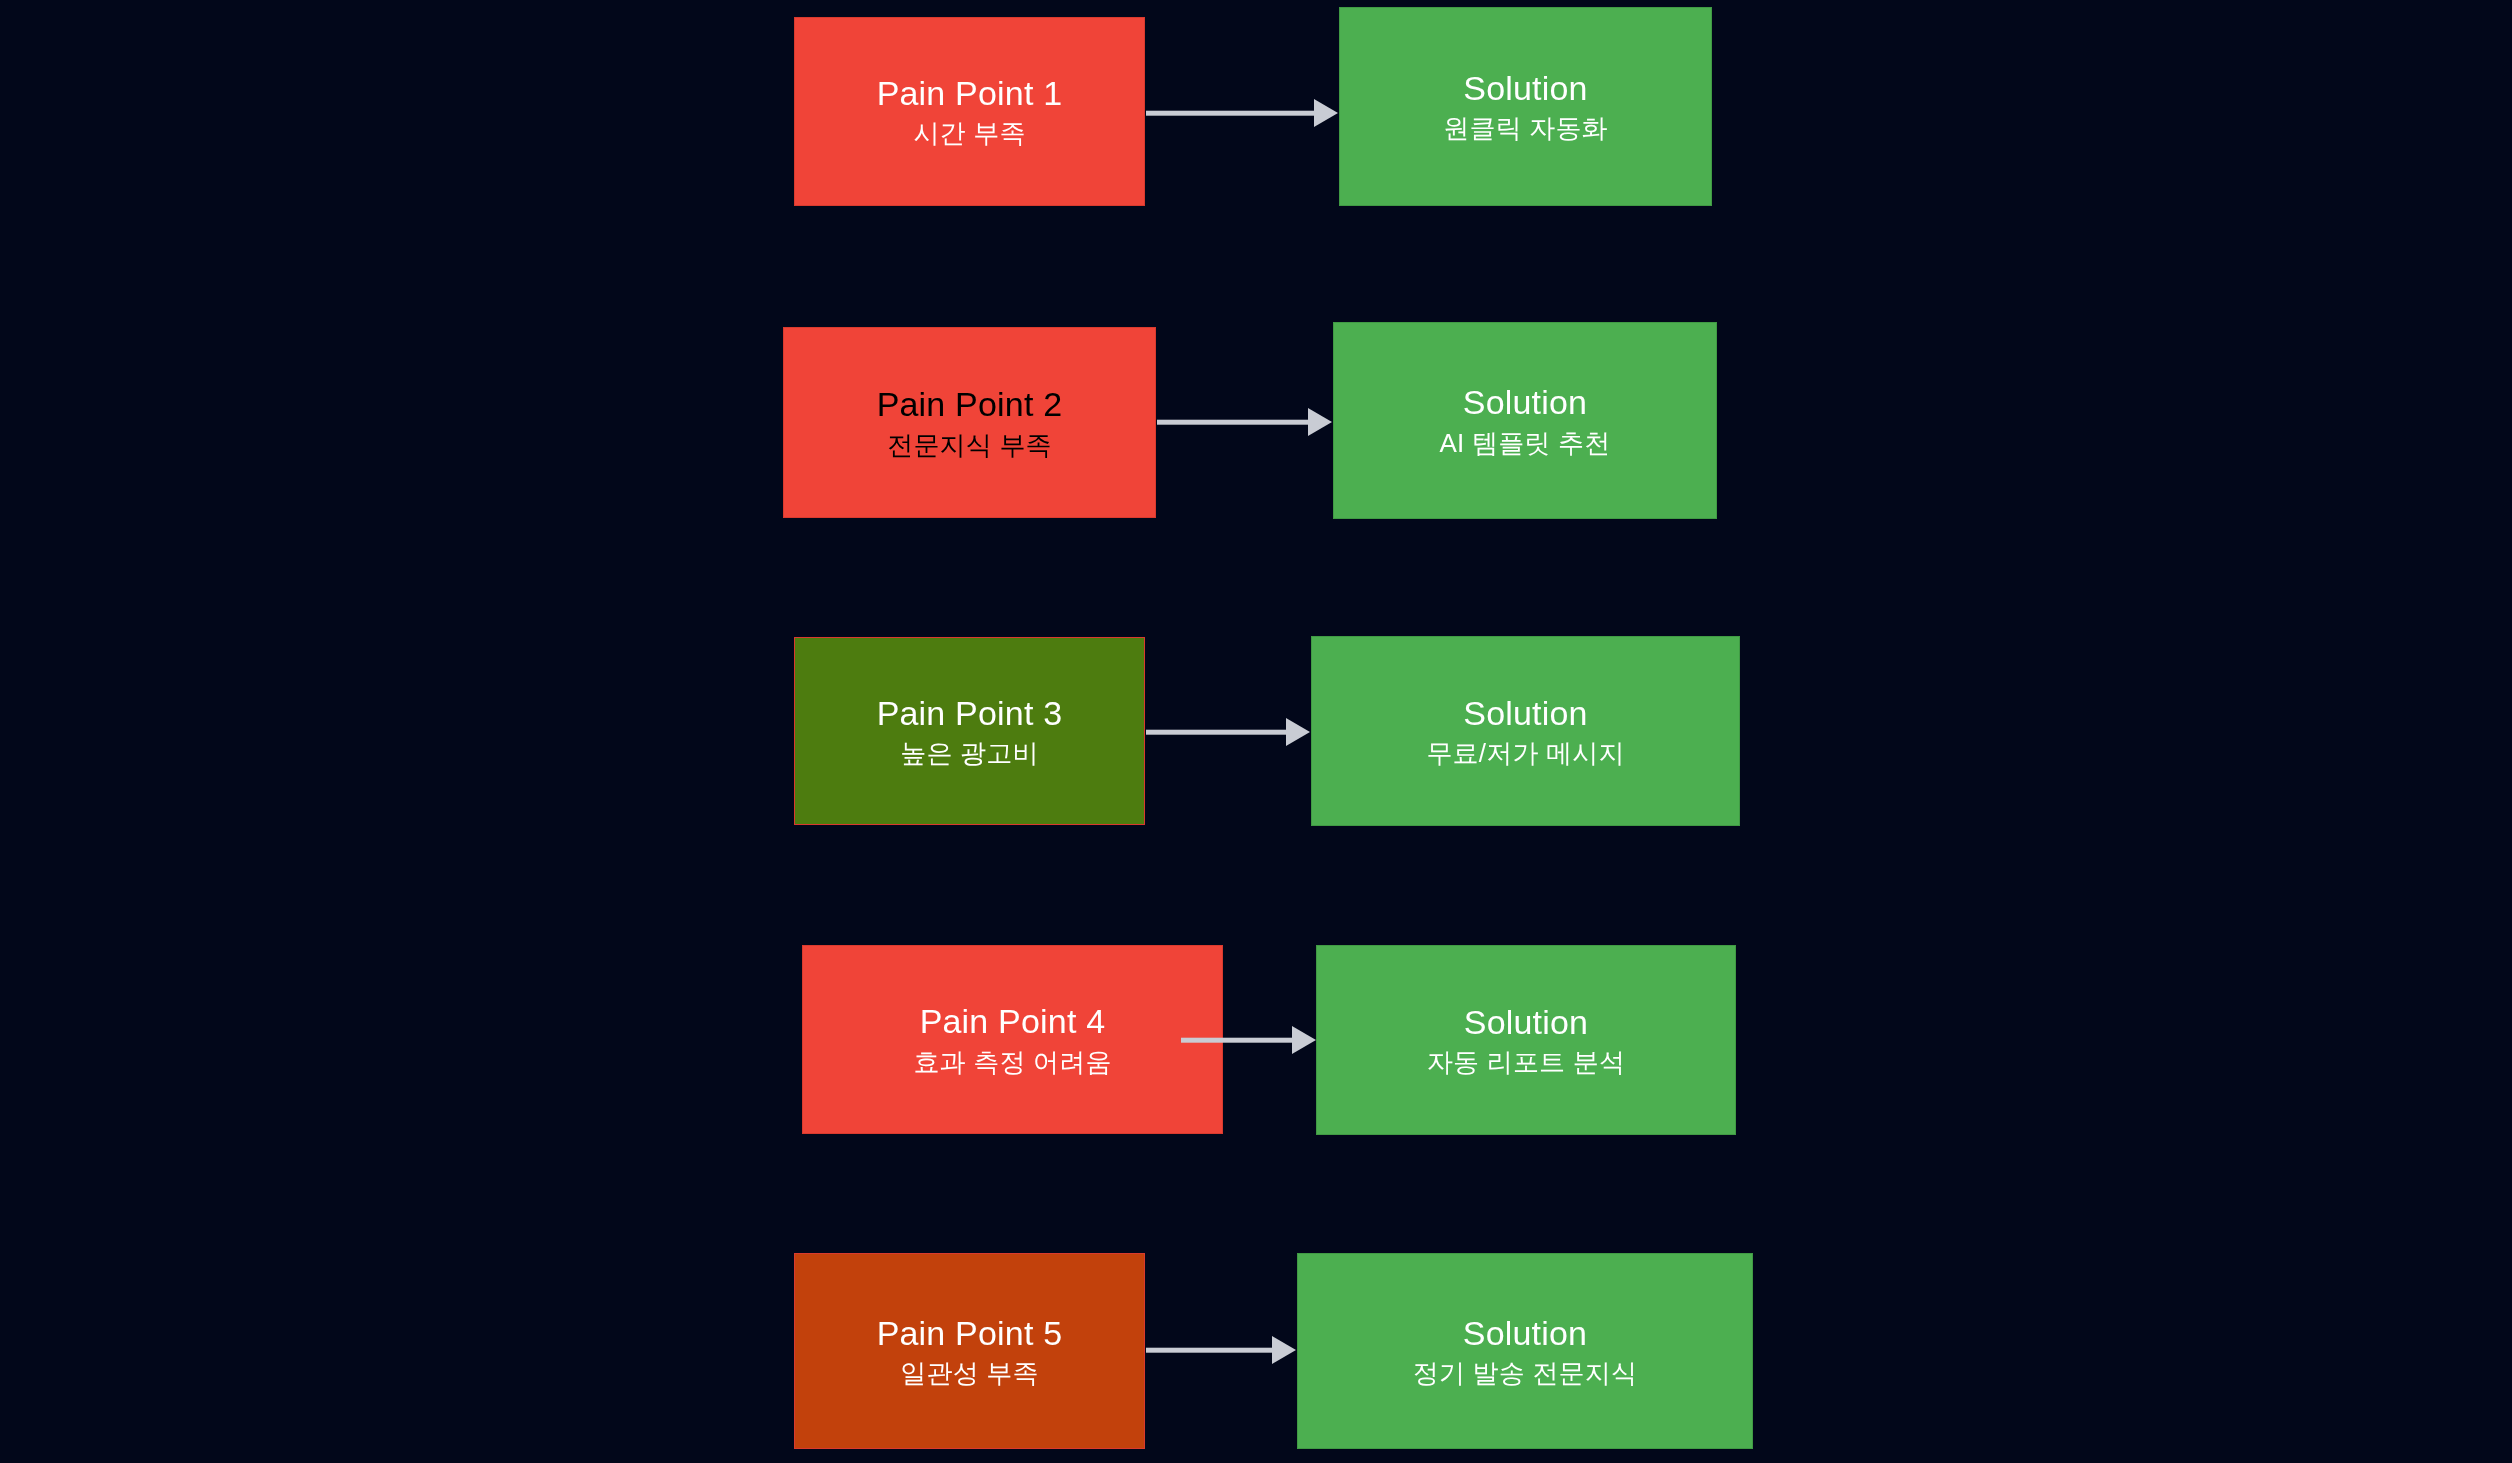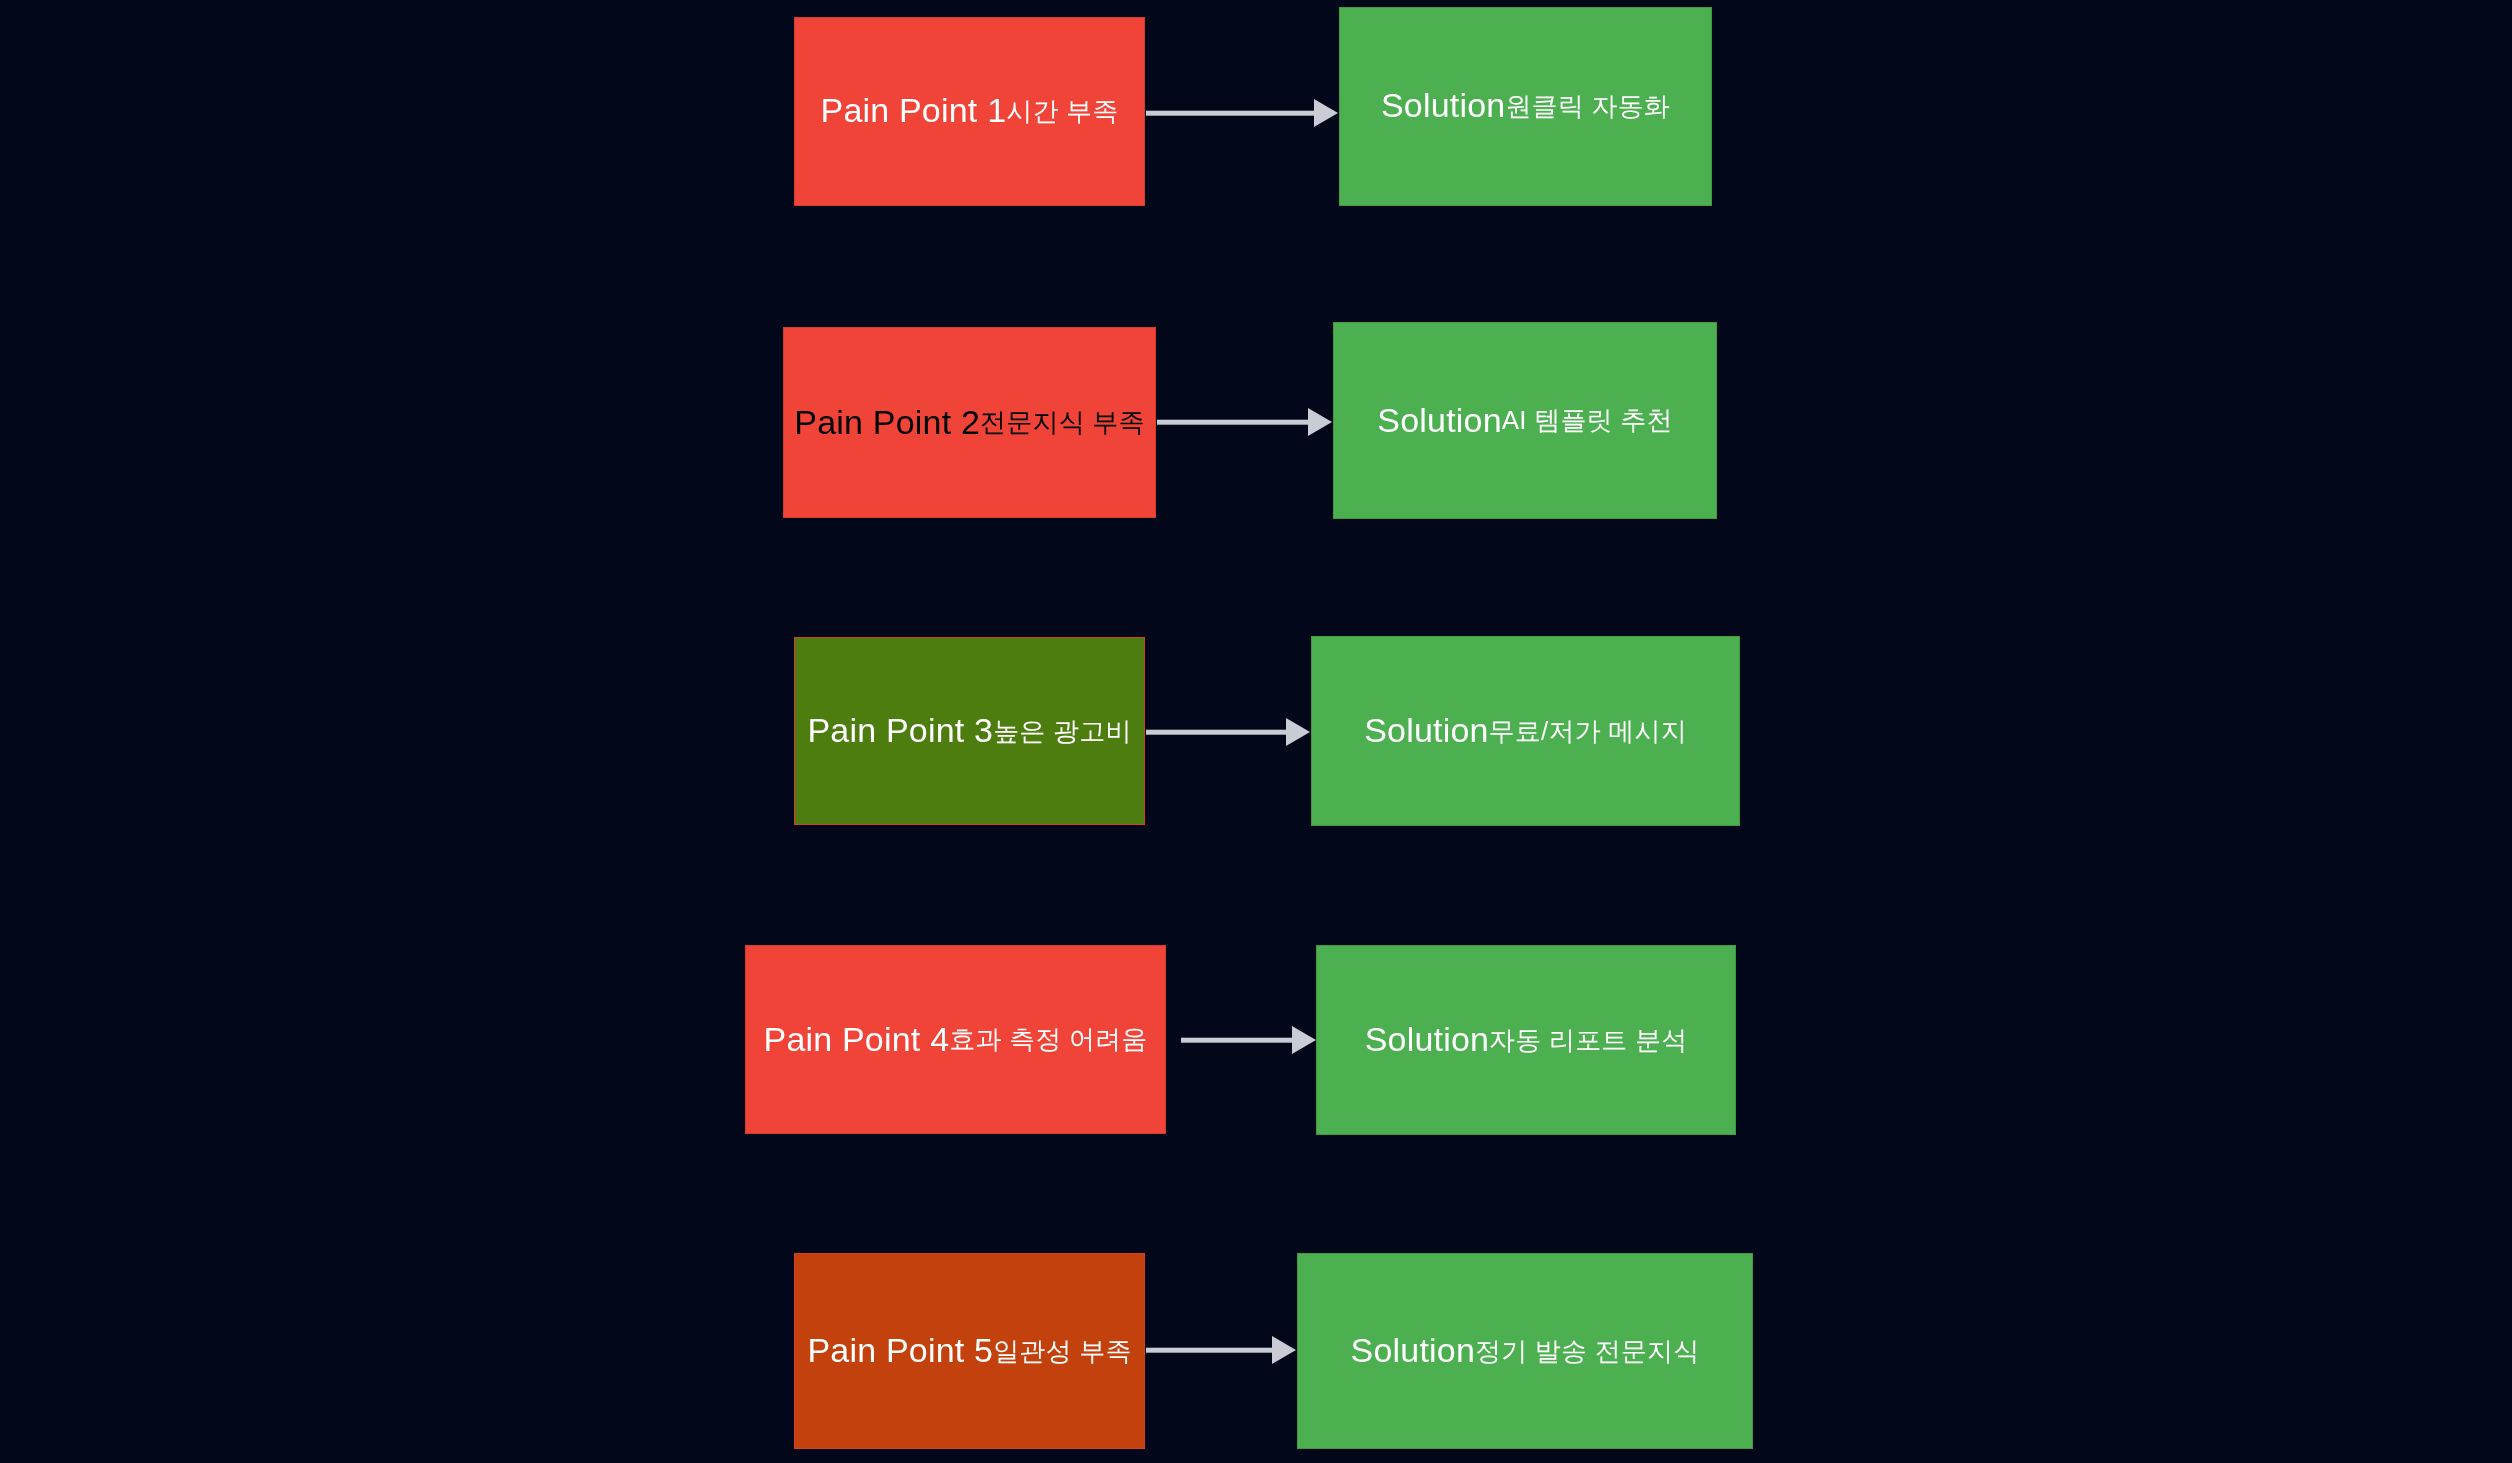--- a/index.html
+++ b/index.html
@@ -18,20 +18,21 @@
   }
   .row {
     position: absolute;
     left: 0;
     top: 0;
   }
   .node {
     position: absolute;
     box-sizing: border-box;
     display: flex;
+    flex-direction: column;
     align-items: center;
     justify-content: center;
     text-align: center;
     color: #ffffff;
     line-height: 1.34;
     letter-spacing: 0.2px;
   }
   .node .line1 {
     font-size: 34px;
     font-weight: 400;
@@ -113,21 +114,21 @@
       <div class="edge" style="left: 1146px; top: 732px; width: 164px;">
         <div class="shaft" style="width: 142px; background: rgb(201, 204, 212);"></div>
         <div class="head" style="left: 140px; border-left-color: rgb(201, 204, 212);"></div>
       </div>
       <div class="node solution" style="left: 1311px; top: 636px; width: 429px; height: 190px; background: rgb(76, 175, 80); border-color: rgb(64, 154, 68); color: rgb(255, 255, 255);">
         <div class="line1">Solution</div>
         <div class="line2">무료/저가 메시지</div>
       </div>
     </div>
     <div class="row">
-      <div class="node pain" style="left: 745px; top: 945px; width: 421px; height: 189px; background: rgb(240, 68, 56); border-color: rgb(217, 58, 46); color: rgb(255, 255, 255);">
+      <div class="node pain" style="left: 802px; top: 945px; width: 421px; height: 189px; background: rgb(240, 68, 56); border-color: rgb(217, 58, 46); color: rgb(255, 255, 255);">
         <div class="line1">Pain Point 4</div>
         <div class="line2">효과 측정 어려움</div>
       </div>
       <div class="edge" style="left: 1181px; top: 1040px; width: 135px;">
         <div class="shaft" style="width: 113px; background: rgb(201, 204, 212);"></div>
         <div class="head" style="left: 111px; border-left-color: rgb(201, 204, 212);"></div>
       </div>
       <div class="node solution" style="left: 1316px; top: 945px; width: 420px; height: 190px; background: rgb(76, 175, 80); border-color: rgb(64, 154, 68); color: rgb(255, 255, 255);">
         <div class="line1">Solution</div>
         <div class="line2">자동 리포트 분석</div>

